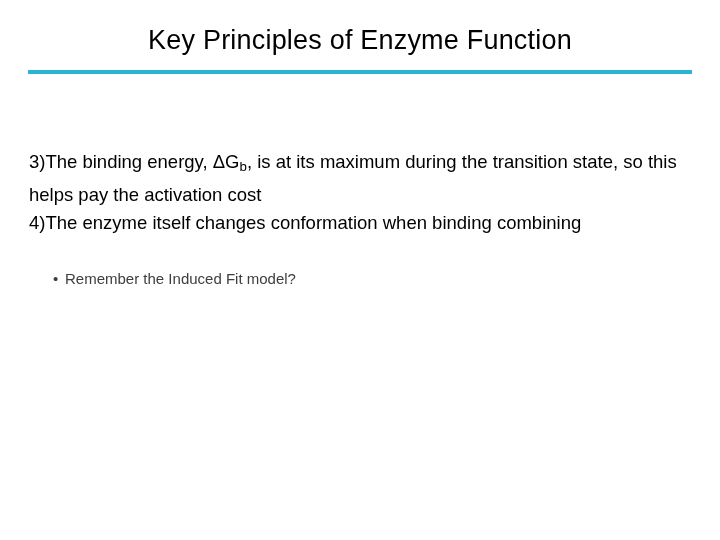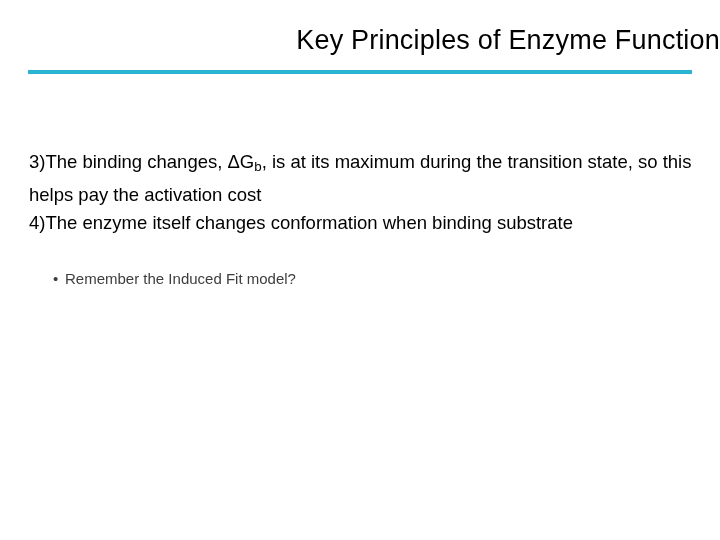--- a/index.html
+++ b/index.html
@@ -18,21 +18,21 @@
     position: relative;
     width: 720px;
     height: 540px;
     box-sizing: border-box;
   }
   .slide-title {
     position: absolute;
     top: 24px;
     left: 0;
     width: 720px;
-    text-align: right;
+    text-align: center;
     font-size: 27px;
     line-height: 32px;
     font-weight: normal;
     color: #000000;
     letter-spacing: 0.2px;
   }
   .title-rule {
     position: absolute;
     top: 70px;
     left: 28px;
@@ -87,23 +87,23 @@
 
   <div class="slide-title">Key Principles of Enzyme Function</div>
 
   <div class="title-rule" style="background: rgb(43, 179, 212);"></div>
 
   <div class="body-block">
 
 
     <div class="para-gap"></div>
 
-    <p class="numbered"><span>3)</span><span>The binding changes, </span><span>ΔG</span><sub>b</sub><span>, is at its maximum during the transition state, so this helps pay the activation cost</span></p>
+    <p class="numbered"><span>3)</span><span>The binding energy, </span><span>ΔG</span><sub>b</sub><span>, is at its maximum during the transition state, so this helps pay the activation cost</span></p>
 
-    <p class="numbered"><span>4)</span><span>The enzyme itself changes conformation when binding substrate</span></p>
+    <p class="numbered"><span>4)</span><span>The enzyme itself changes conformation when binding combining</span></p>
 
     <div class="sub-gap"></div>
 
     <p class="sub"><span class="bullet-char">•</span><span>Remember the Induced Fit model?</span></p>
 
 
   </div>
 </div>
 
 </body></html>

